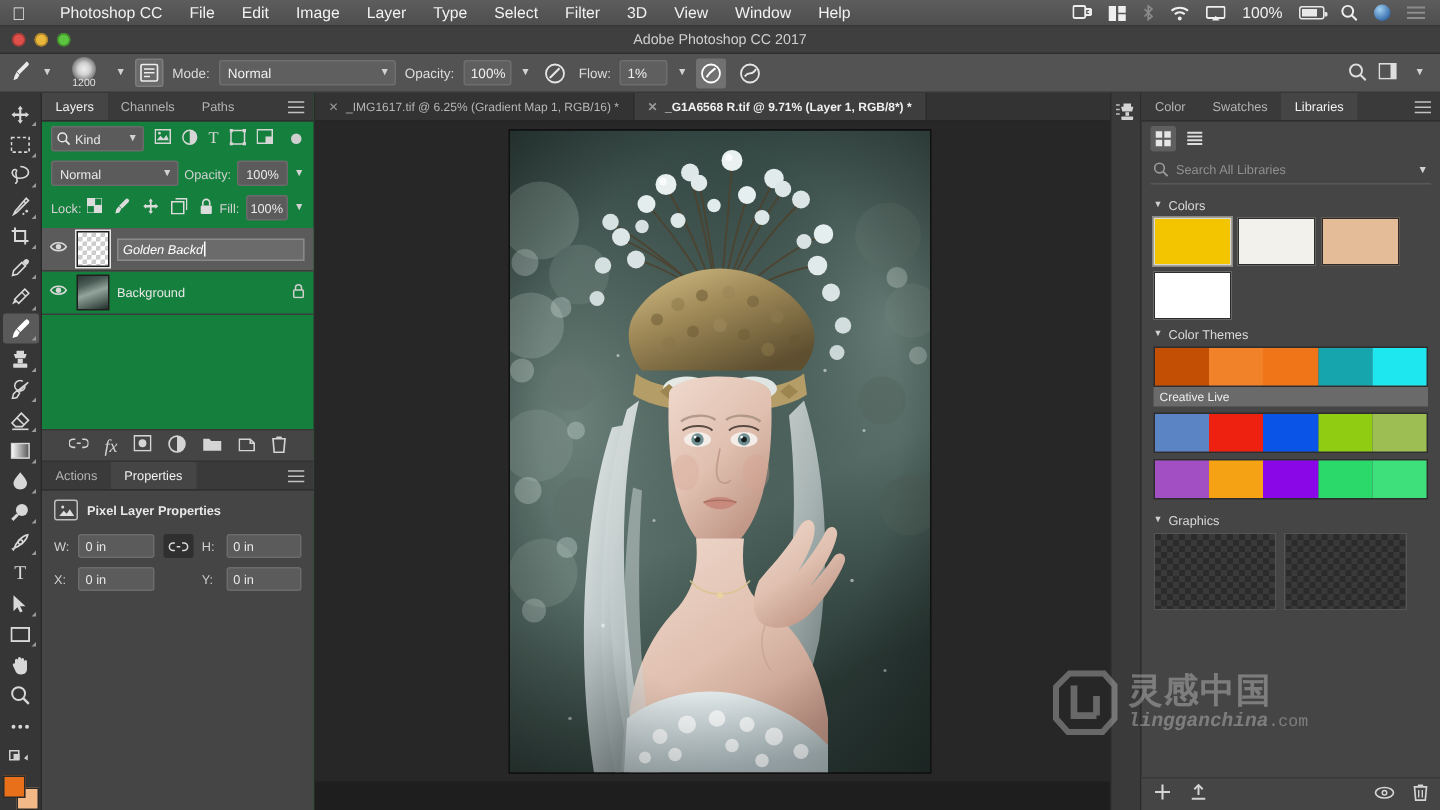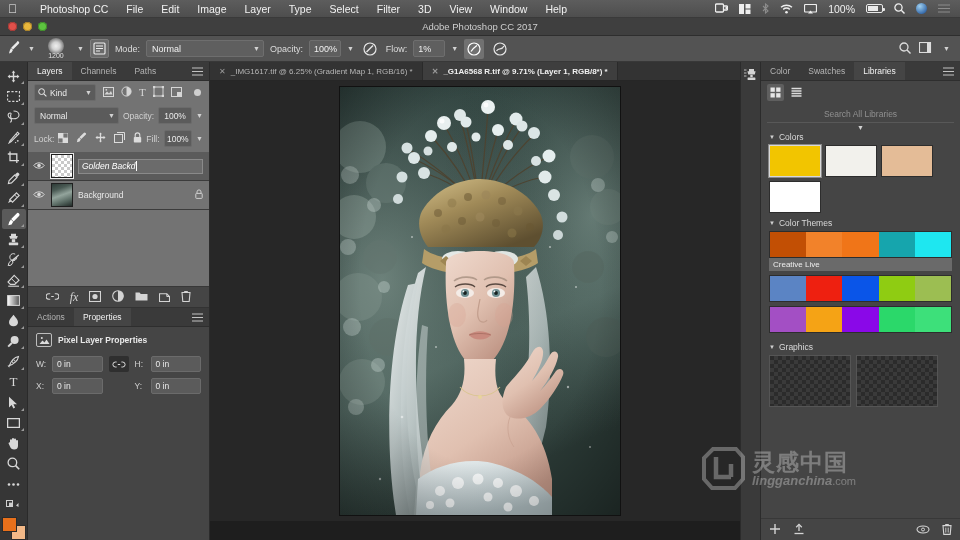--- a/index.html
+++ b/index.html
@@ -106,21 +106,21 @@
   .tool.nocorner::after { display: none; }
   .fgbg { position: relative; width: 24px; height: 24px; margin-top: 2px; }
   .fgbg .bg { position: absolute; right: 0; bottom: 0; width: 15px; height: 15px;
     background: #f2b887; border: 1px solid #2b2b2b; }
   .fgbg .fg { position: absolute; left: 0; top: 0; width: 15px; height: 15px;
     background: #e8701b; border: 1px solid #2b2b2b; }
 
   
   .leftdock {
     position: absolute; left: 28px; top: 62px; width: 182px; bottom: 0;
-    background: #737373; border-right: 1px solid #2b2b2b;
+    background: #15803d; border-right: 1px solid #2b2b2b;
   }
   .panel-tabs {
     height: 19px; background: #3a3a3a; display: flex; align-items: stretch;
     border-bottom: 1px solid #2e2e2e; position: relative;
   }
   .ptab {
     padding: 0 9px; display: flex; align-items: center; font-size: 8.5px; color: #b4b4b4;
   }
   .ptab.active { background: #454545; color: #f2f2f2; }
   .panel-menu { margin-left: auto; display:flex; align-items:center; padding-right:6px;
@@ -239,21 +239,21 @@
   .libsel {
     height: 17px; flex: 1; background: #5b5b5b; border: 1px solid #6b6b6b; border-radius: 2px;
     display: flex; align-items: center; justify-content: space-between;
     padding: 0 3px 0 6px; font-size: 8.5px; color: #ececec;
   }
   .viewbtn { width: 17px; height: 17px; display:flex;align-items:center;justify-content:center;
     font-size:9px;color:#dcdcdc; border-radius:2px;}
   .viewbtn.on { background:#5f5f5f; }
   .searchrow {
     height: 19px; margin: 0 6px 4px; display: flex; align-items: center; gap: 5px;
-    border-bottom: 1px solid #585858; padding: 0 2px; flex-direction: column;
+    border-bottom: 1px solid #585858; padding: 0 2px;
   }
   .searchrow .ph { font-size: 8.5px; color: #909090; flex: 1; }
   .sect-head { display: flex; align-items: center; gap: 4px; padding: 5px 8px 3px; }
   .sect-head .tri { font-size: 6px; color: #cfcfcf; }
   .sect-head .nm { font-size: 8.5px; color: #dadada; }
   .sw-grid { display: flex; flex-wrap: wrap; gap: 4px; padding: 0 8px; }
   .sw { width: 52px; height: 32px; border: 1px solid #2d2d2d; }
   .sw.sel { outline: 1px solid #d8d8d8; outline-offset: -1px; box-shadow: 0 0 0 1px #8a8a8a; }
   .theme { margin: 0 8px 4px; position: relative; }
   .theme .bars { display: flex; height: 27px; border: 1px solid #2d2d2d; }
@@ -280,21 +280,21 @@
 
   
   .watermark {
     position: absolute; left: 700px; top: 438px; width: 240px; height: 62px;
     opacity: 0.30; pointer-events: none; display: flex; align-items: center; gap: 6px;
   }
   .wm-logo {
     width: 46px; height: 46px; flex: none;
     display: flex; align-items: center; justify-content: center;
   }
-  .wm-txt { display: flex; flex-direction: column; justify-content: center; }
+  .wm-txt { display: flex; flex-direction: column; justify-content: center; font-family: Liberation Mono, monospace; }
   .wm-cn { font-size: 23px; color: #ffffff; font-weight: bold; letter-spacing: 1px; line-height: 1.05; }
   .wm-en { font-size: 13px; color: #ffffff; font-weight: bold; font-style: italic; line-height: 1.1; }
   .wm-en .dom { font-weight: normal; font-style: normal; font-size: 11px; }
 </style>
 </head>
 <body>
 
 <div id="app">
 
   <div class="macbar">

